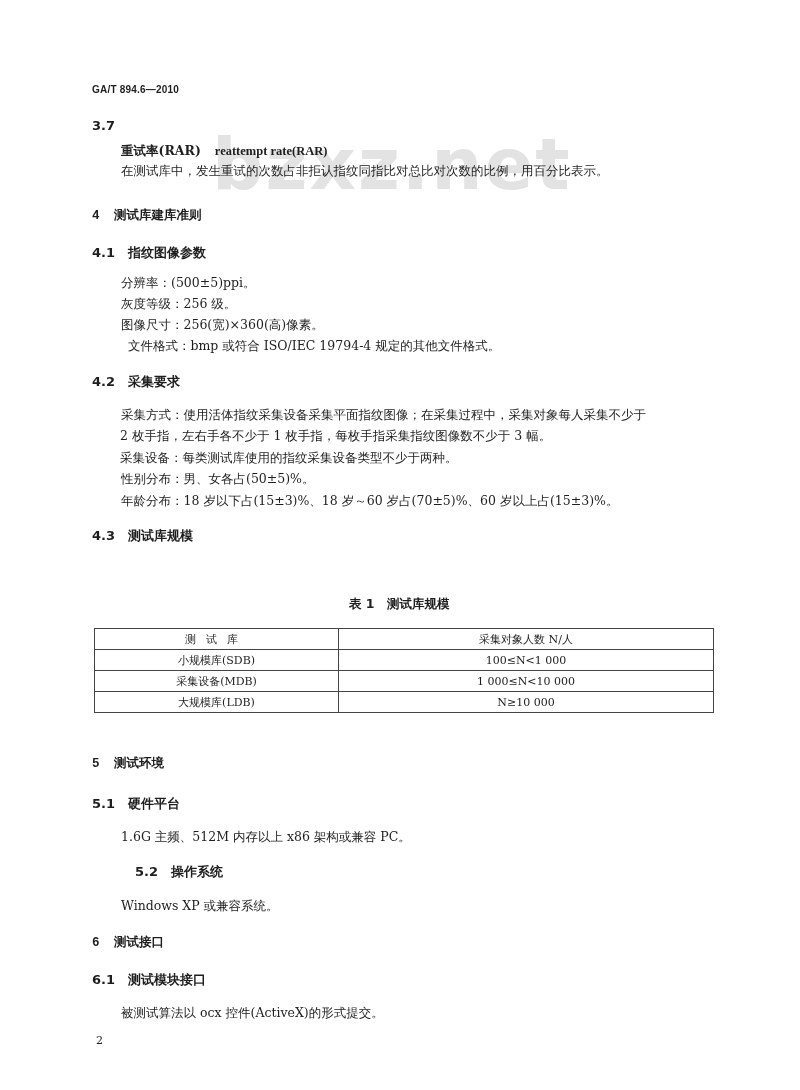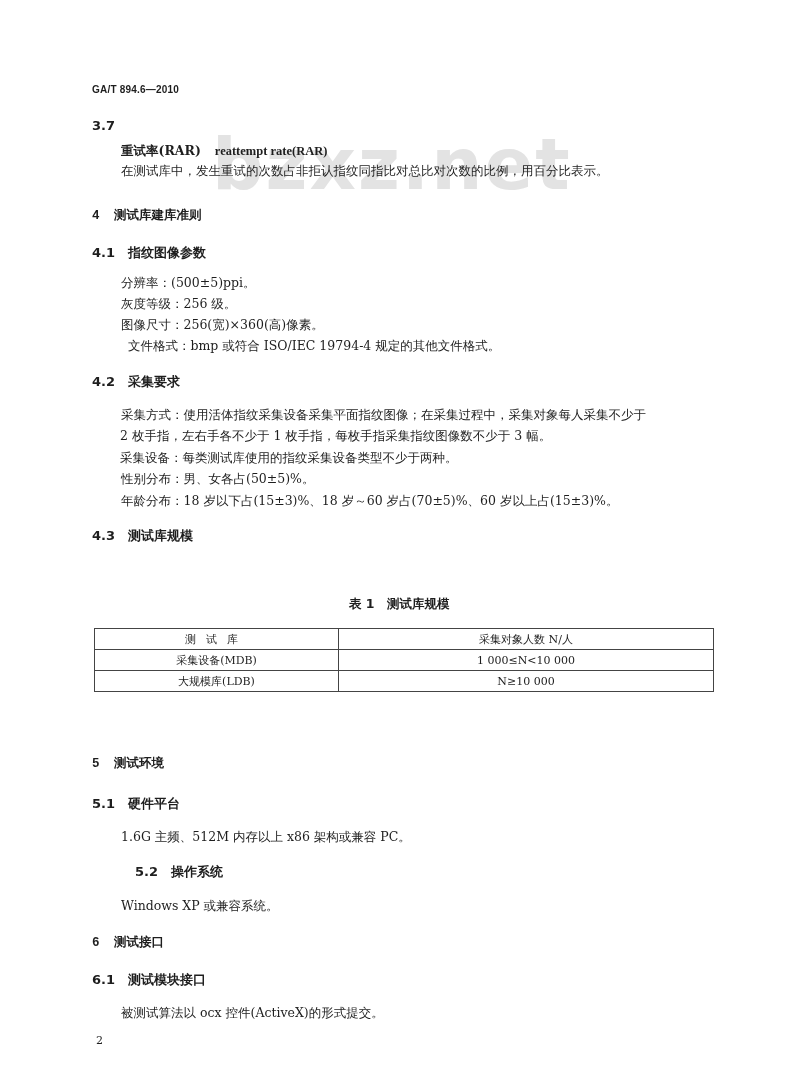--- a/index.html
+++ b/index.html
@@ -74,20 +74,24 @@
   </div>
   <div class="abs caption" style="left:349px; top:596px;">表 1　测试库规模</div>
 
   <table class="scale">
     <tbody>
         <tr>
       <th class="c1 left">测试库</th>
       <th>采集对象人数 N/人</th>
     </tr>
     <tr>
+      <td class="left">小规模库(SDB)</td>
+      <td>100≤N&lt;1 000</td>
+    </tr>
+    <tr>
       <td class="left">采集设备(MDB)</td>
       <td>1 000≤N&lt;10 000</td>
     </tr>
     <tr>
       <td class="left">大规模库(LDB)</td>
       <td>N≥10 000</td>
     </tr>
   </tbody>
     </table>
 

